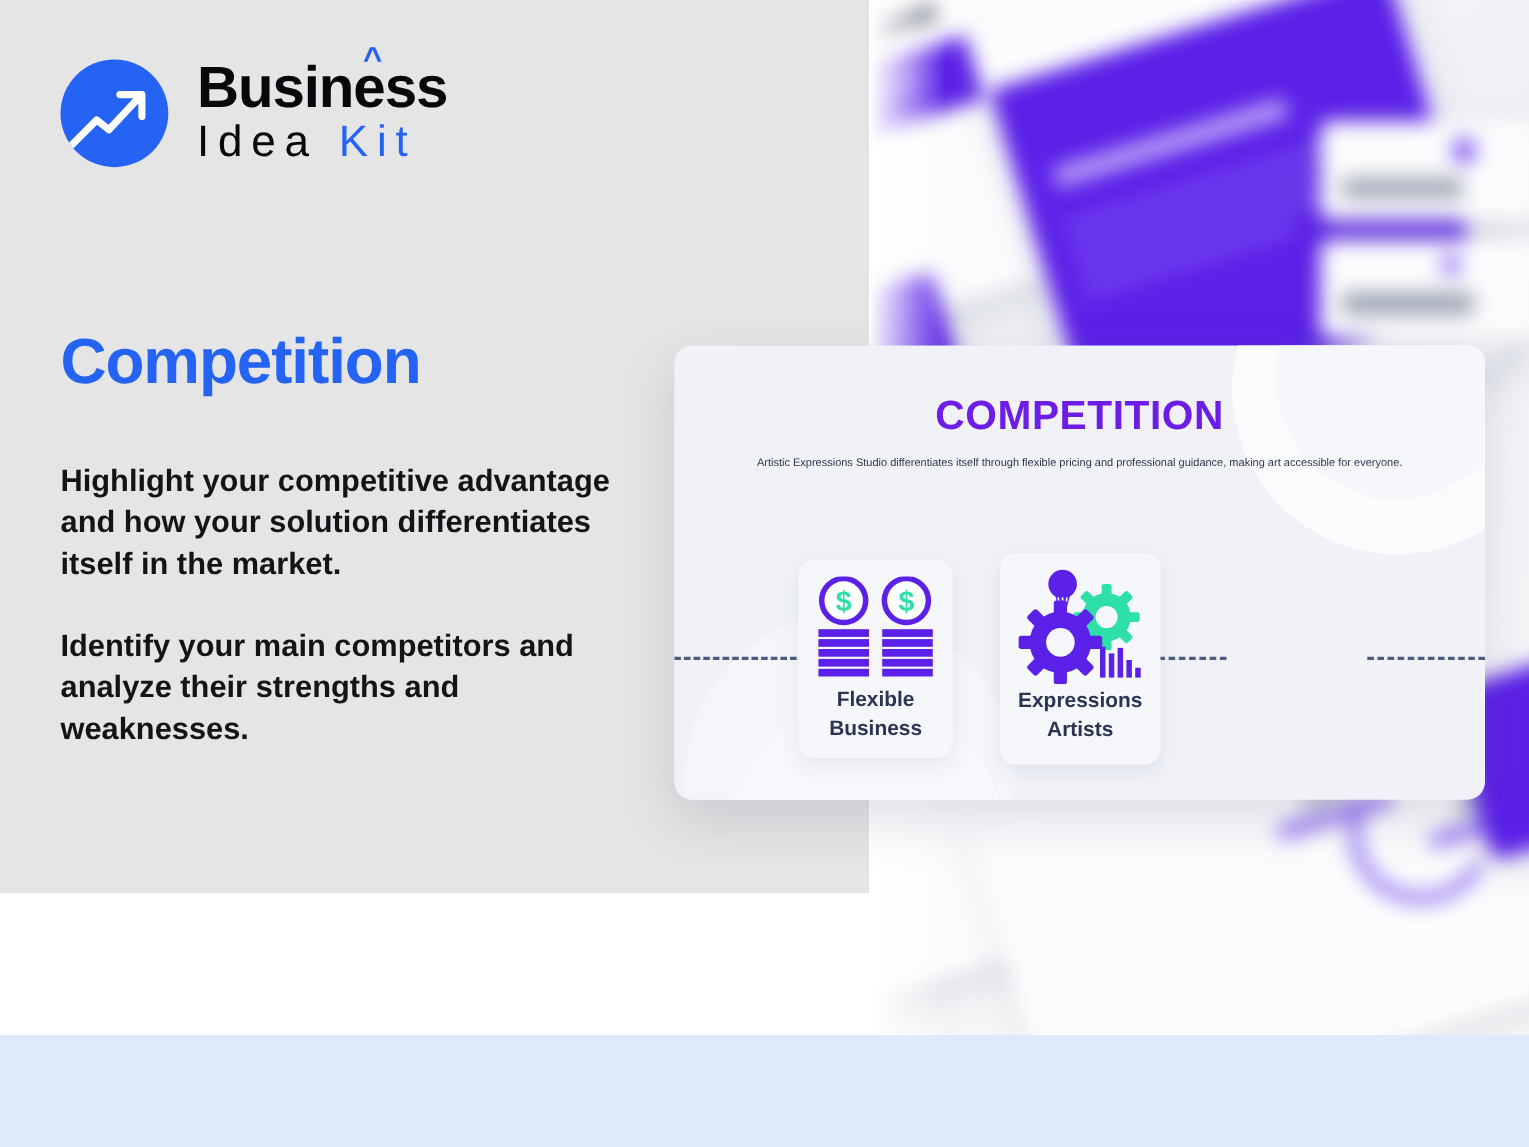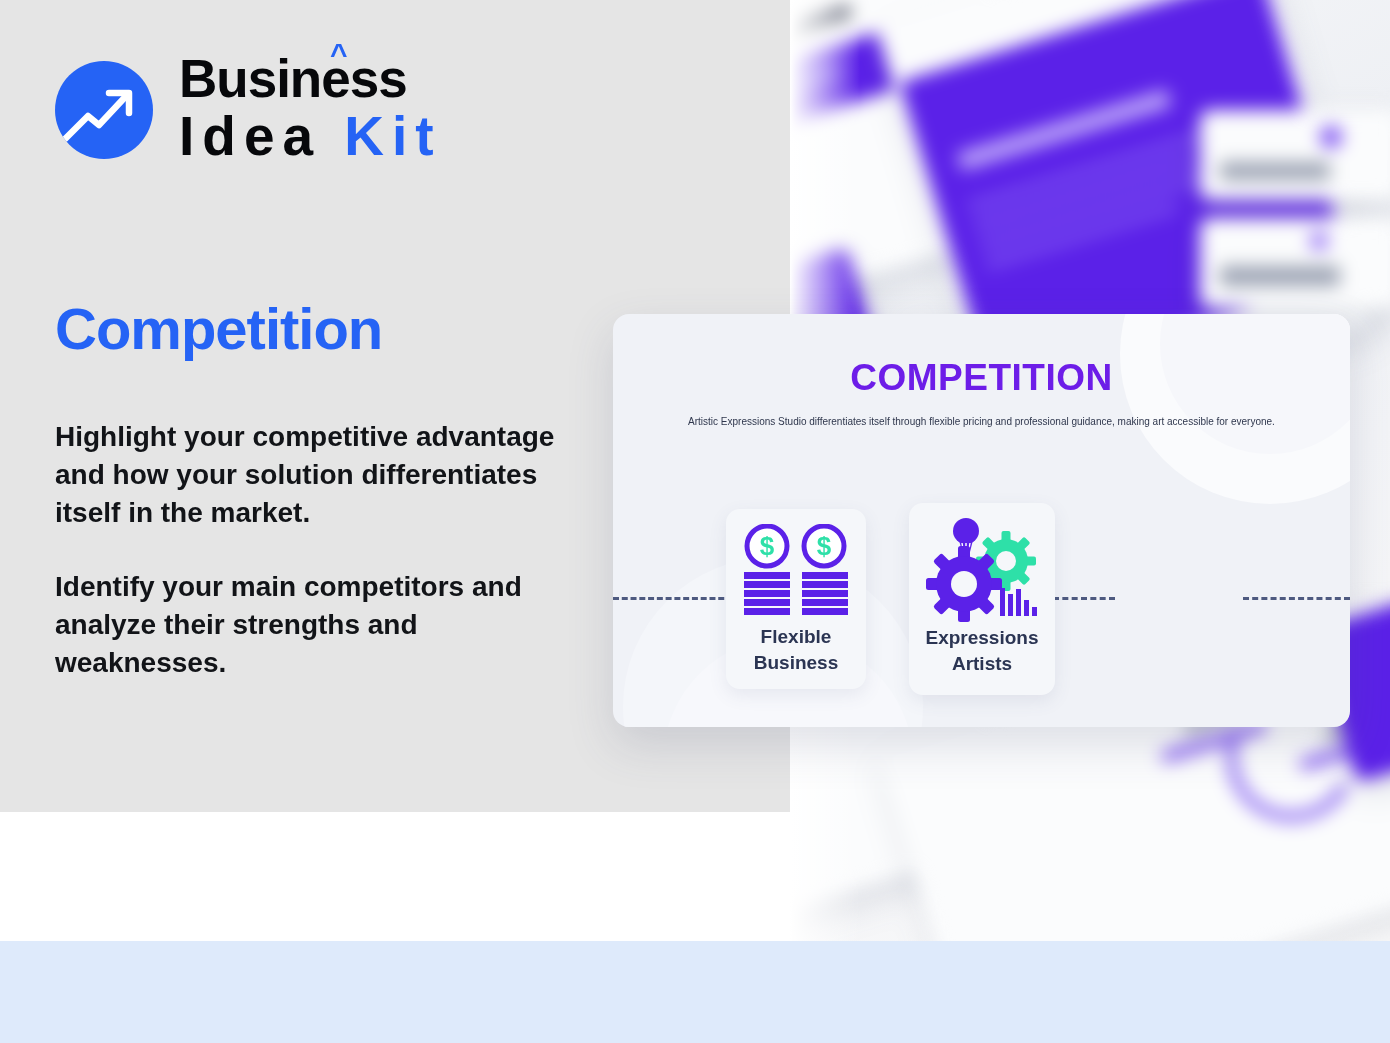--- a/index.html
+++ b/index.html
@@ -68,21 +68,21 @@
   }
 
   
   .left { position:absolute; left:0; top:0; width:800px; height:941px; background:transparent; }
   .logo-row { position:absolute; left:55px; top:54px; display:flex; align-items:center; }
   .logo-mark { width:98px; height:98px; border-radius:50%; background:#2563f5; position:relative; flex:none; }
   .logo-mark svg { position:absolute; left:0; top:0; }
   .logo-text { margin-left:26px; }
   .logo-l1 { font-size:53px; font-weight:bold; color:#07080b; line-height:.96; letter-spacing:-1px; position:relative;}
   .logo-l1 .hat { position:absolute; left:151px; top:-14px; font-size:30px; color:#2563f5; font-weight:bold;}
-  .logo-l2 { font-size:55px; font-weight:bold; color:#07080b; letter-spacing:8px; line-height:1.06; margin-top:2px;}
+  .logo-l2 { font-size:40px; font-weight:normal; color:#07080b; letter-spacing:8px; line-height:1.06; margin-top:2px;}
   .logo-l2 .kit { color:#2563f5; }
 
   .headline { position:absolute; left:55px; top:295px; font-size:58px; font-weight:bold; color:#2563f5; letter-spacing:-1px;}
   .body-copy { position:absolute; left:55px; top:418px; width:540px; color:#121418;
                font-size:28px; font-weight:bold; line-height:1.36; }
   .body-copy p + p { margin-top:36px; }
 
   
   .card {
     position:absolute; left:613px; top:314px; width:737px; height:413px;

